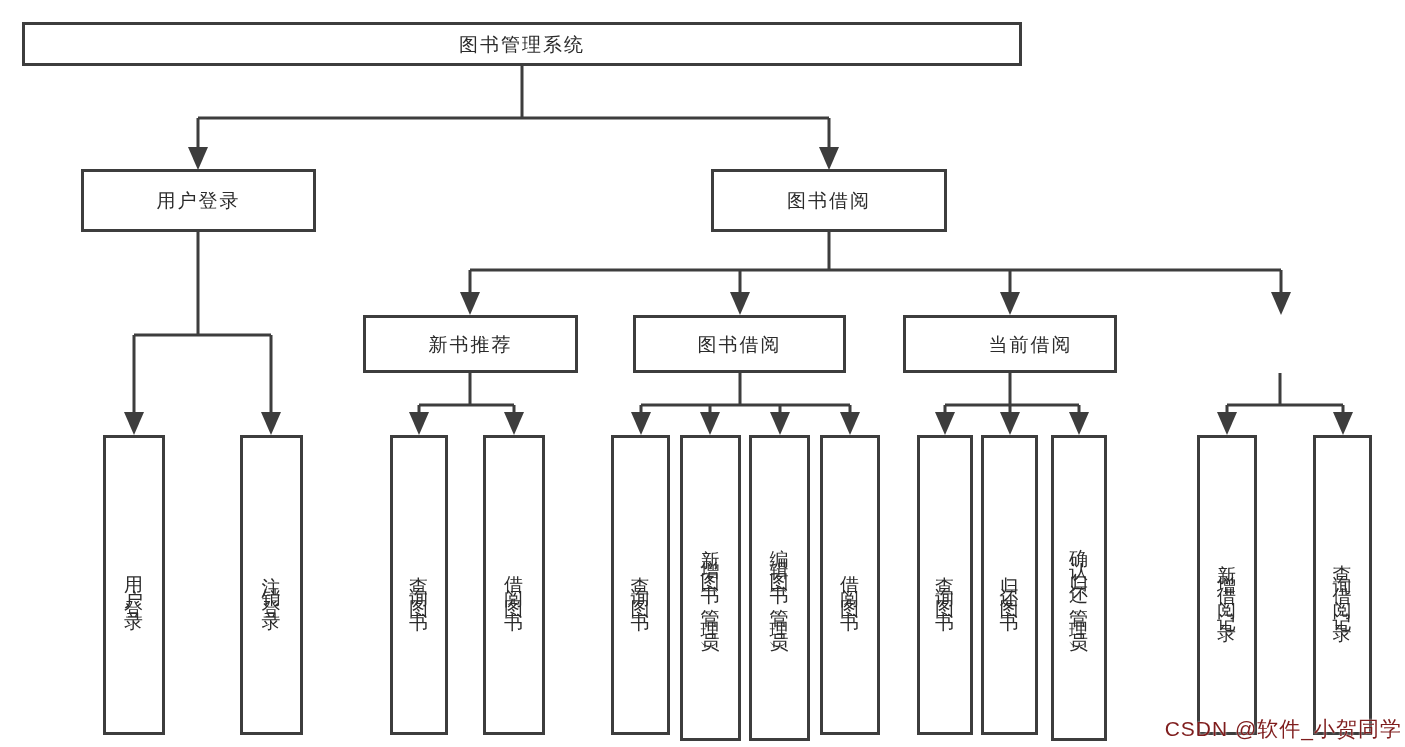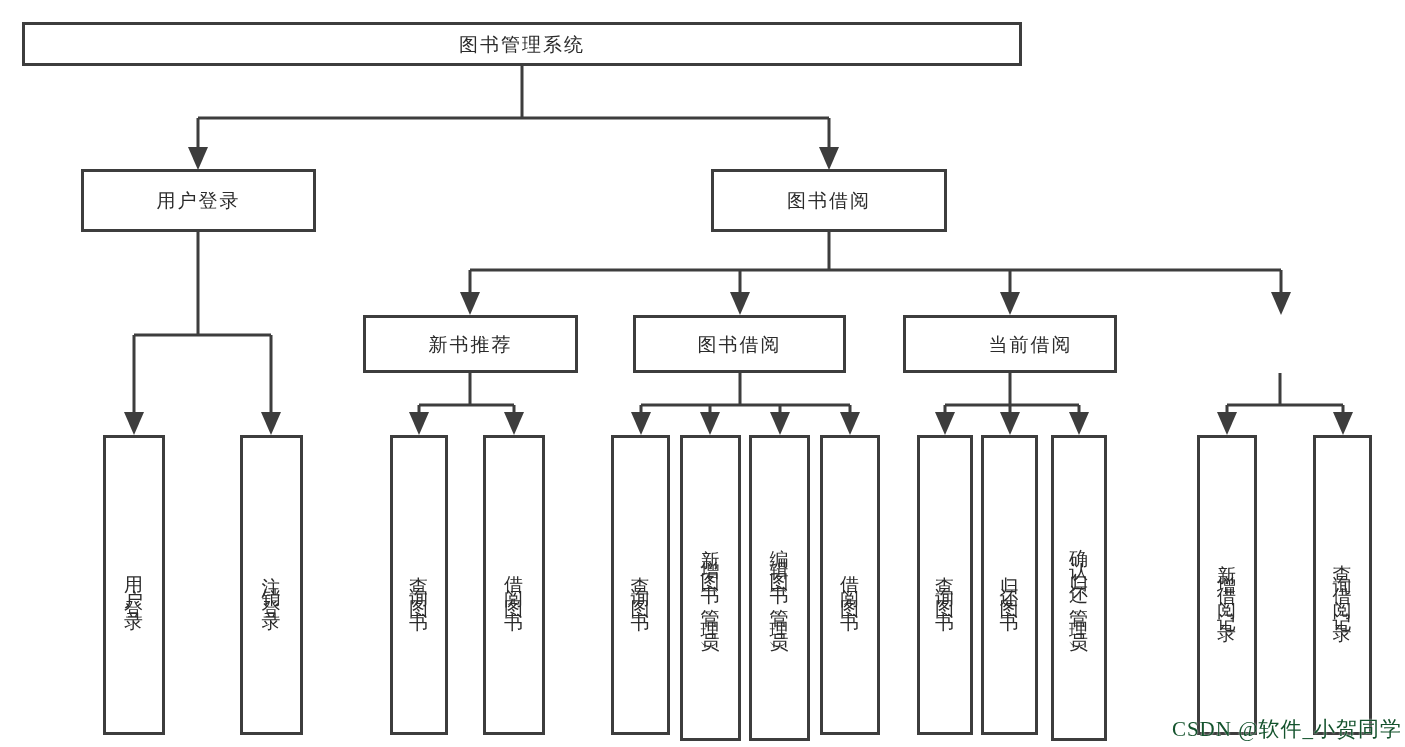--- a/index.html
+++ b/index.html
@@ -51,24 +51,23 @@
     letter-spacing: 12px;
     line-height: 1;
   }
   .watermark {
     position: absolute;
     right: 3px;
     bottom: 4px;
     z-index: 2;
     font-size: 21px;
     letter-spacing: 1px;
-    color: #14532d;
+    color: #7f1d1d;
     text-shadow: 0 0 2px #ffffff;
     white-space: nowrap;
-    font-family: Liberation Serif, serif;
   }
 </style>
 </head>
 <body>
 
 <div class="canvas">
 
   <svg class="connectors" width="1405" height="747" viewBox="0 0 1405 747">
     <path fill="none" stroke="#3d3d3d" stroke-width="3" d="M522 66 V118
              M198 118 H829

